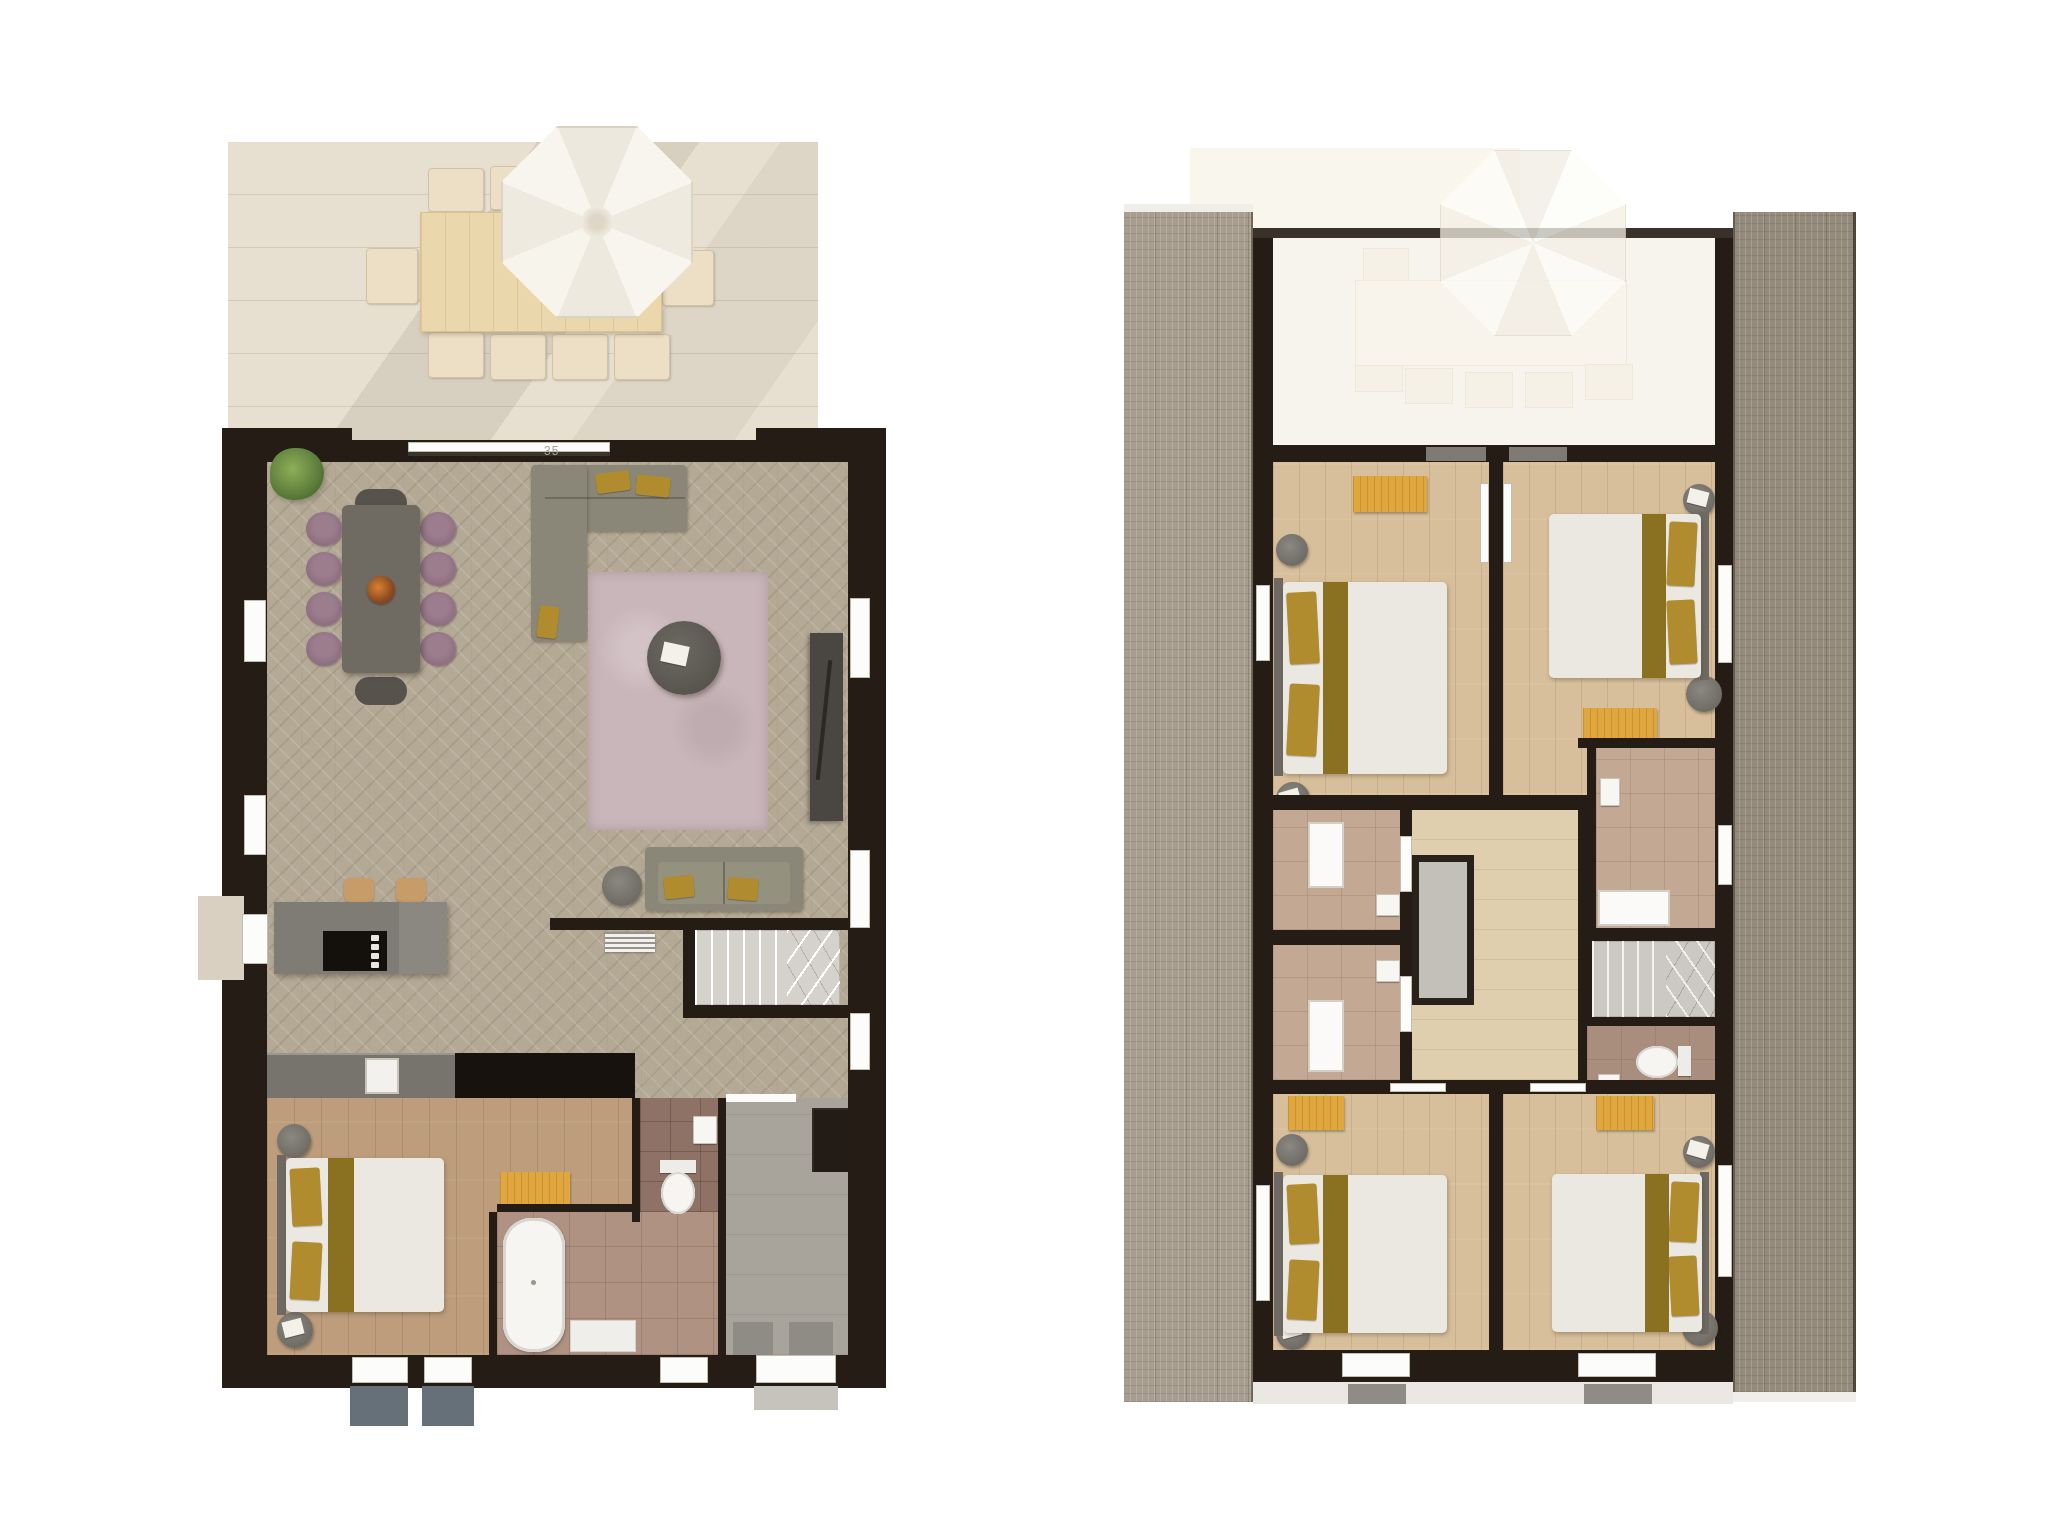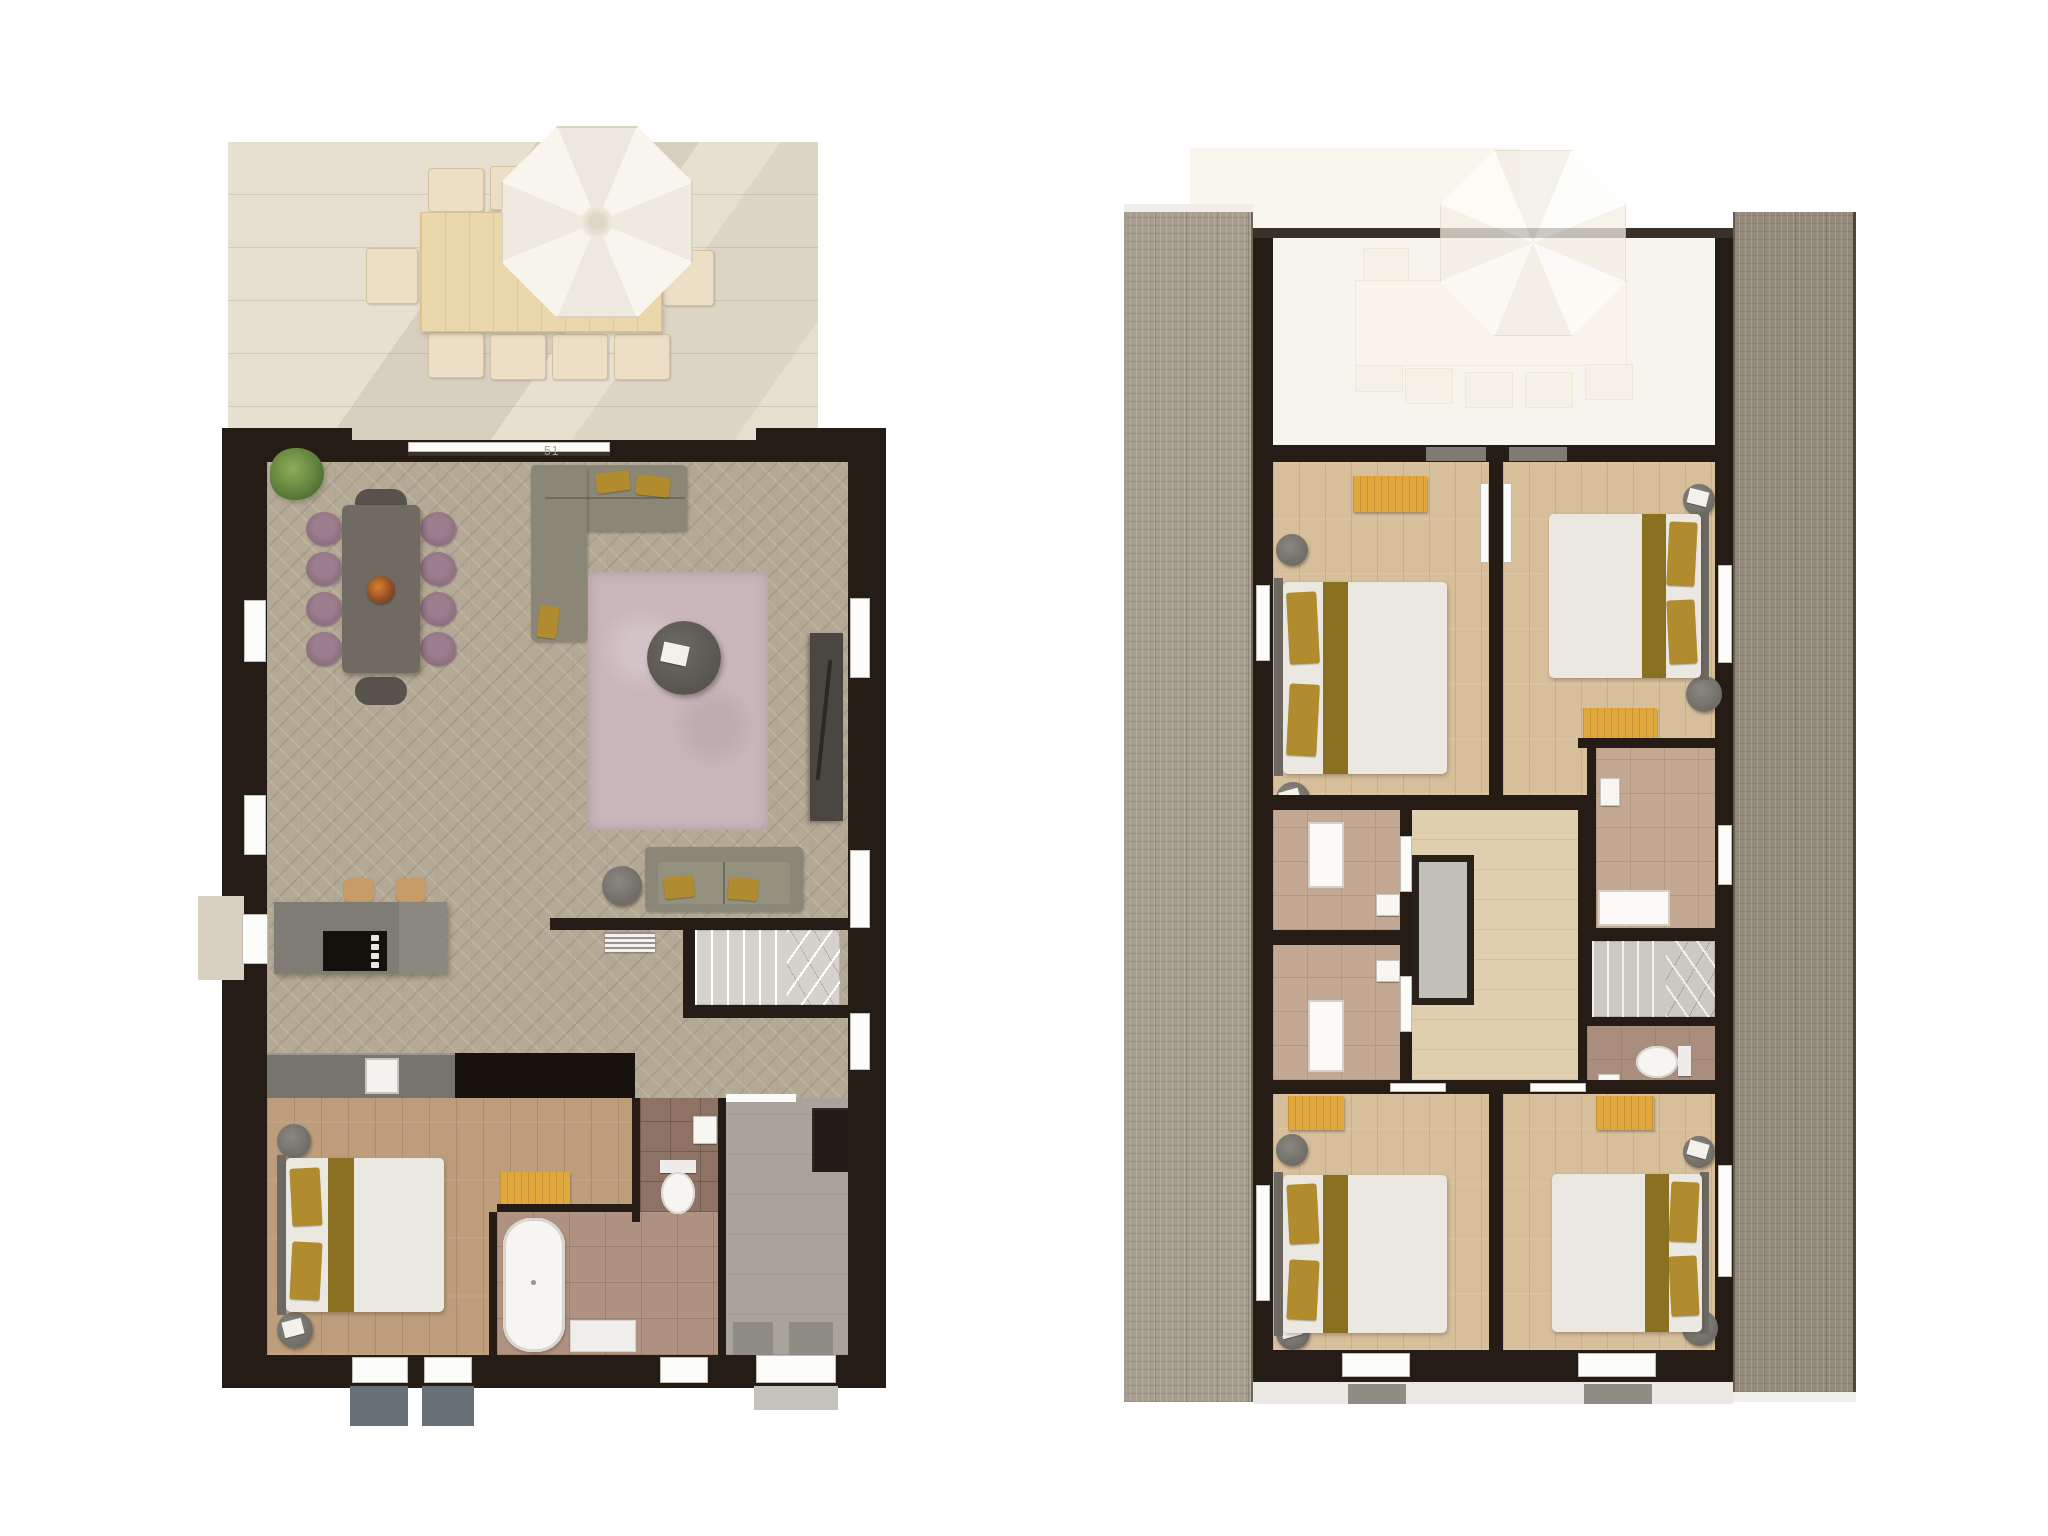--- a/index.html
+++ b/index.html
@@ -188,21 +188,21 @@
     <div class="win" style="left:850px;top:850px;width:20px;height:78px;"></div>
     <div class="win" style="left:850px;top:1013px;width:20px;height:57px;"></div>
     <div class="win" style="left:352px;top:1357px;width:56px;height:26px;"></div>
     <div class="win" style="left:424px;top:1357px;width:48px;height:26px;"></div>
     <div class="win" style="left:660px;top:1357px;width:48px;height:26px;"></div>
     <div class="win" style="left:756px;top:1355px;width:80px;height:28px;"></div>
     <div class="matd" style="left:350px;top:1386px;width:58px;height:40px;"></div>
     <div class="matd" style="left:422px;top:1386px;width:52px;height:40px;"></div>
     <div class="abs" style="left:754px;top:1386px;width:84px;height:24px;background:#c6c3bd;"></div>
 
-    <div class="dim" style="left:544px;top:444px;">51</div>
+    <div class="dim" style="left:544px;top:444px;">35</div>
   </div>
 
   <div class="abs" style="left:1024px;top:0;width:1024px;height:1536px;margin-left:-1024px;">
 
     <div class="abs" style="left:1190px;top:148px;width:330px;height:80px;background:#f4eddd;opacity:.5;"></div>
 
     <div class="abs" style="left:1124px;top:204px;width:129px;height:9px;background:#f0eee9;"></div>
     <div class="abs roof" style="left:1124px;top:212px;width:129px;height:1190px;background-color:#a89e8f;box-shadow:inset -2px 0 0 #6f665a;"></div>
     <div class="abs roof" style="left:1733px;top:212px;width:123px;height:1188px;background-color:#948b7c;box-shadow:inset 2px 0 0 #655d51, inset -3px 0 0 #4e463c;"></div>
 

